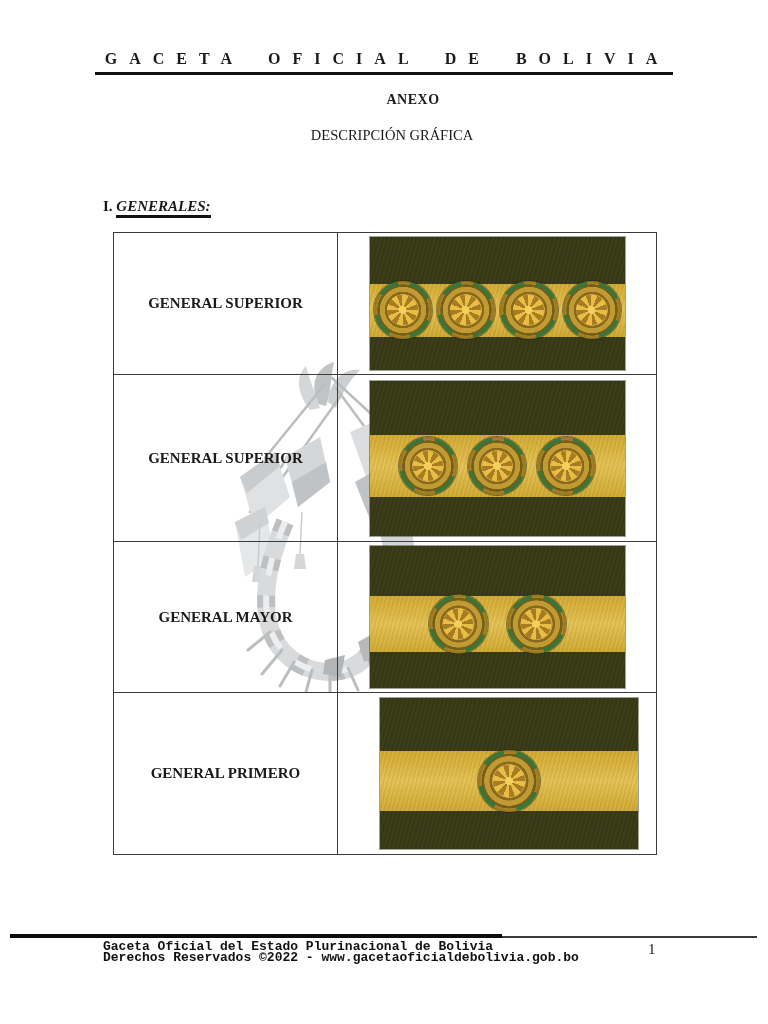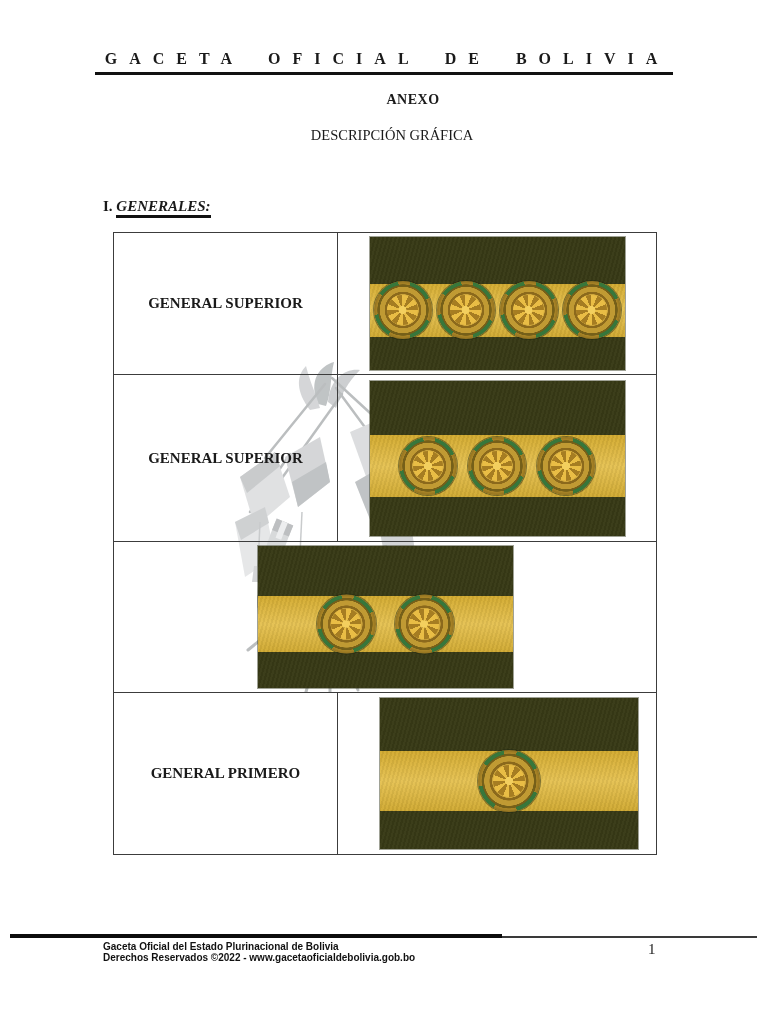--- a/index.html
+++ b/index.html
@@ -77,21 +77,21 @@
       radial-gradient(circle,#f3cf5e 0 18%, rgba(0,0,0,0) 19%),
       conic-gradient(#e9bd45 0 22deg,#a67d22 22deg 45deg,#e9bd45 45deg 68deg,#a67d22 68deg 90deg,
         #e9bd45 90deg 112deg,#a67d22 112deg 135deg,#e9bd45 135deg 158deg,#a67d22 158deg 180deg,
         #e9bd45 180deg 202deg,#a67d22 202deg 225deg,#e9bd45 225deg 248deg,#a67d22 248deg 270deg,
         #e9bd45 270deg 292deg,#a67d22 292deg 315deg,#e9bd45 315deg 338deg,#a67d22 338deg 360deg);
   }
   
   .footer-rule-thin{position:absolute;left:10px;top:936px;width:747px;height:1.5px;background:#3a3a3a;}
   .footer-rule-thick{position:absolute;left:10px;top:934px;width:492px;height:3.5px;background:#0c0c0c;}
   .footer-text{position:absolute;left:103px;top:941px;
-    font-family:Liberation Sans, sans-serif;font-weight:bold;font-size:10px;line-height:11px;color:#111;}
+    font-family:Liberation Mono, monospace;font-weight:bold;font-size:13px;line-height:11px;color:#111;}
   .page-number{position:absolute;left:648px;top:941px;font-size:15px;font-weight:normal;}
 </style>
 </head>
 <body>
 
 <div class="masthead">
   <span>GACETA OFICIAL DE BOLIVIA</span>
 </div>
 
 <div class="anexo">ANEXO</div>
@@ -186,20 +186,23 @@
         <div class="medal-strip">
             <div class="medallion"></div>
             <div class="medallion"></div>
             <div class="medallion"></div>
           </div>
       </div>
     </div>
   </div>
 
   <div class="rank-row r3">
+    <div class="label-cell">
+      <div>GENERAL MAYOR</div>
+    </div>
     <div class="insignia-cell">
       <div class="insignia">
         <div class="medal-strip">
             <div class="medallion"></div>
             <div class="medallion"></div>
           </div>
       </div>
     </div>
   </div>
 

